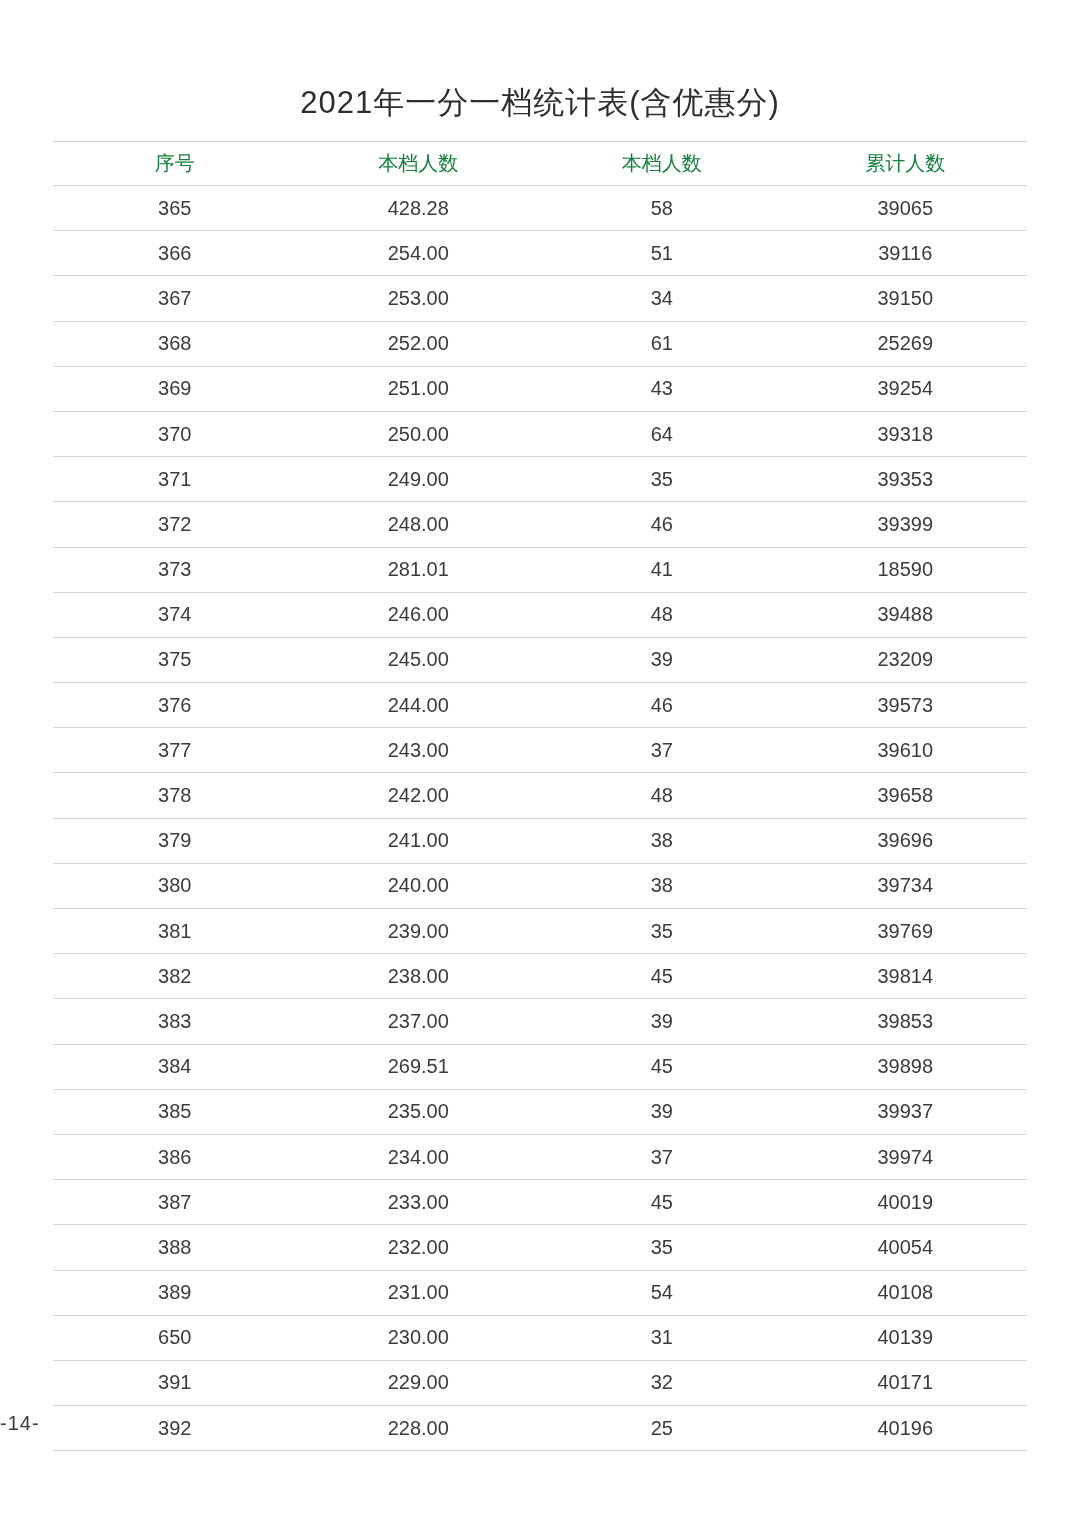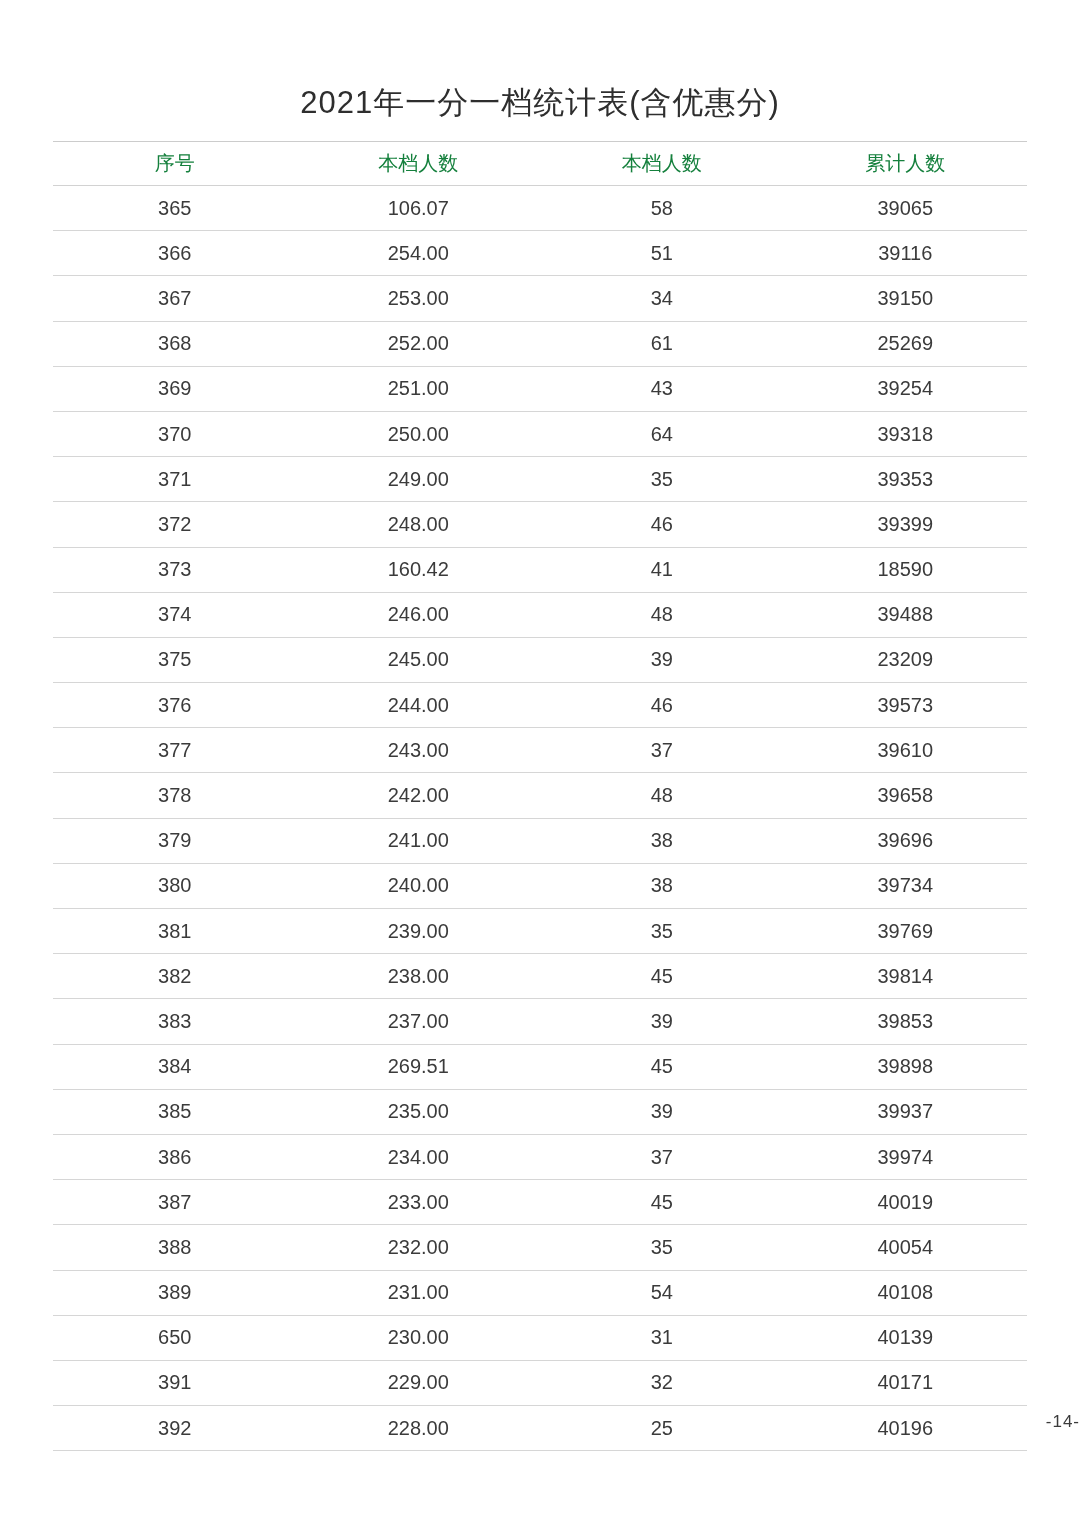--- a/index.html
+++ b/index.html
@@ -57,22 +57,22 @@
     text-align: center;
     vertical-align: middle;
     color: #3b3b3b;
     border-bottom: 1px solid #d6d6d6;
   }
   .page-number {
     position: absolute;
     top: 1412px;
     left: 0;
     width: 100%;
-    text-align: right;
-    font-size: 17px;
+    text-align: left;
+    font-size: 20px;
     color: #3b3b3b;
     letter-spacing: 1px;
   }
 </style>
 </head>
 <body>
 
 <div class="page">
 
   <h1 class="doc-title">2021年一分一档统计表(含优惠分)</h1>
@@ -82,21 +82,21 @@
       <tr>
         <th>序号</th>
         <th>本档人数</th>
         <th>本档人数</th>
         <th>累计人数</th>
       </tr>
     </thead>
     <tbody>
         <tr>
           <td>365</td>
-          <td>106.07</td>
+          <td>428.28</td>
           <td>58</td>
           <td>39065</td>
         </tr>
         <tr>
           <td>366</td>
           <td>254.00</td>
           <td>51</td>
           <td>39116</td>
         </tr>
         <tr>
@@ -130,21 +130,21 @@
           <td>39353</td>
         </tr>
         <tr>
           <td>372</td>
           <td>248.00</td>
           <td>46</td>
           <td>39399</td>
         </tr>
         <tr>
           <td>373</td>
-          <td>160.42</td>
+          <td>281.01</td>
           <td>41</td>
           <td>18590</td>
         </tr>
         <tr>
           <td>374</td>
           <td>246.00</td>
           <td>48</td>
           <td>39488</td>
         </tr>
         <tr>

